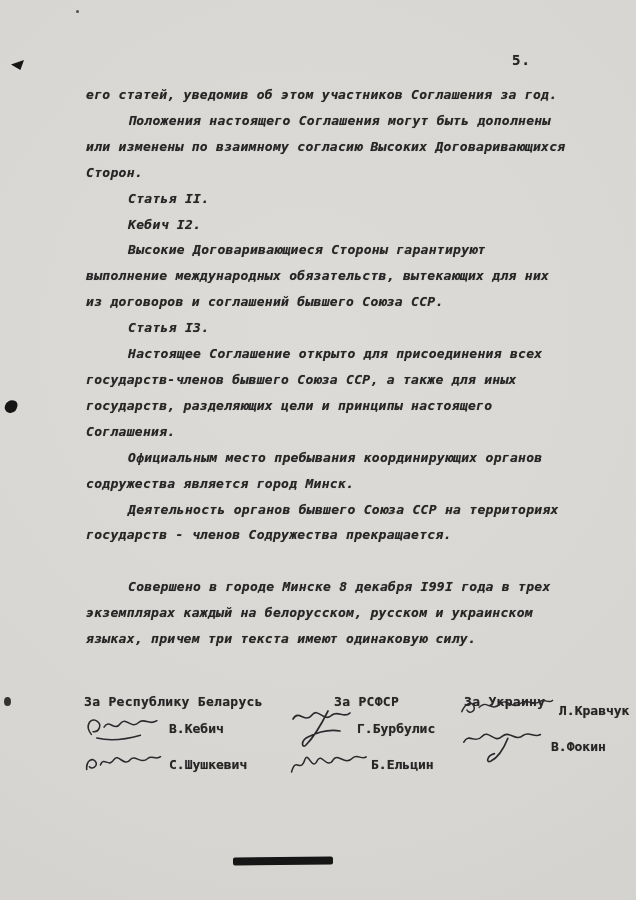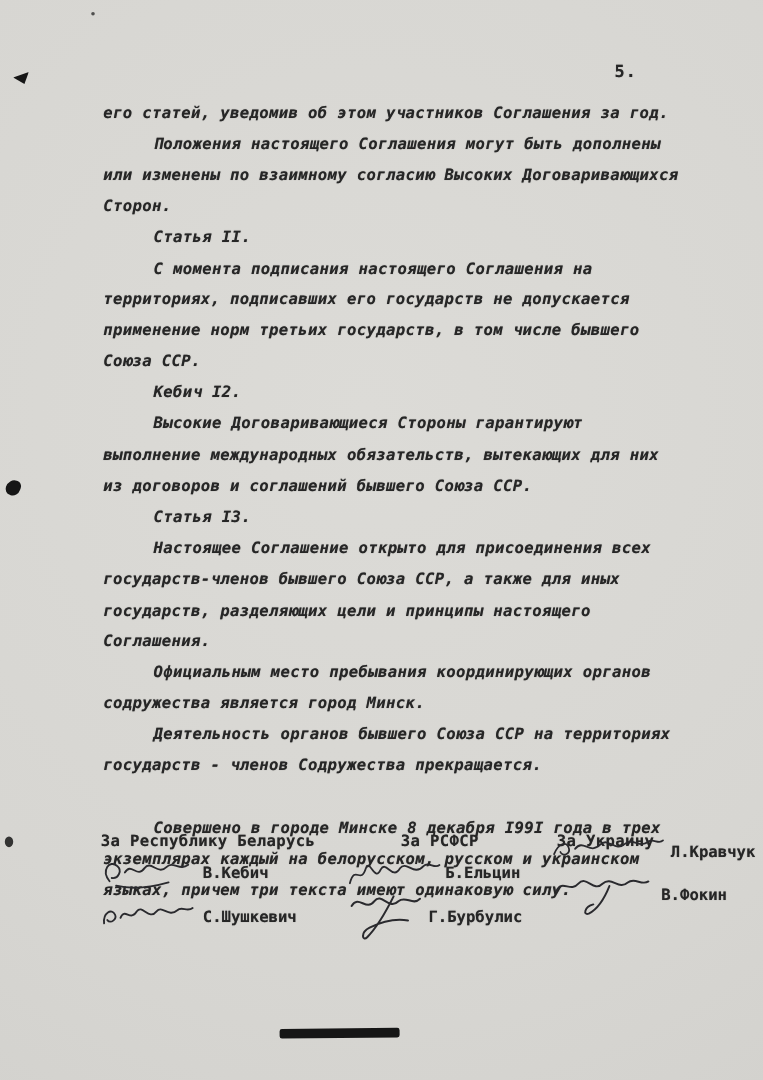--- a/index.html
+++ b/index.html
@@ -56,21 +56,20 @@
 </style>
 </head>
 <body>
 
 <div class="page-number">5.</div>
 
 <div class="doc-body">
   <p class="no-indent">его статей, уведомив об этом участников Соглашения за год.</p>
   <p>Положения настоящего Соглашения могут быть дополнены или изменены по взаимному согласию Высоких Договаривающихся Сторон.</p>
   <p class="heading">Статья II.</p>
-  <p>С момента подписания настоящего Соглашения на территориях, подписавших его государств не допускается применение норм третьих государств, в том числе бывшего Союза ССР.</p>
   <p class="heading">Кебич I2.</p>
   <p>Высокие Договаривающиеся Стороны гарантируют выполнение международных обязательств, вытекающих для них из договоров и соглашений бывшего Союза ССР.</p>
   <p class="heading">Статья I3.</p>
   <p>Настоящее Соглашение открыто для присоединения всех государств-членов бывшего Союза ССР, а также для иных государств, разделяющих цели и принципы настоящего Соглашения.</p>
   <p>Официальным место пребывания координирующих органов содружества является город Минск.</p>
   <p>Деятельность органов бывшего Союза ССР на территориях государств - членов Содружества прекращается.</p>
   <p class="spaced">Совершено в городе Минске 8 декабря I99I года в трех экземплярах каждый на белорусском, русском и украинском языках, причем три текста имеют одинаковую силу.</p>
 </div>
 
 <div class="signatures">
@@ -87,30 +86,30 @@
       <svg class="scribble" width="82" height="28" viewBox="0 0 90 28">
         <path d="M3 20 C2 10 10 6 13 12 C15 16 9 21 6 17 M18 15 C22 5 27 19 33 9 C38 2 44 18 51 9 C56 3 62 15 70 8 C74 4 79 10 84 6"></path>
       </svg>
       <span class="sig-name">С.Шушкевич</span>
     </div>
   </div>
 
   <div class="sig-col sig-col-rsfsr">
     <div class="sig-title">За РСФСР</div>
     <div class="sig-row">
+      <svg class="scribble" width="66" height="42" viewBox="0 0 66 42">
+        <path d="M5 12 C11 2 17 17 24 8 C30 0 36 16 44 8 C50 3 56 12 62 6 M40 4 C34 16 26 30 18 38 C14 42 12 34 20 30 C28 26 40 22 52 24"></path>
+      </svg>
+      <span class="sig-name">Г.Бурбулис</span>
+    </div>
+    <div class="sig-row">
       <svg class="scribble" width="80" height="26" viewBox="0 0 90 26">
         <path d="M4 22 C9 4 14 24 19 8 C23 -2 27 22 33 9 C38 0 44 20 51 8 C57 0 64 16 73 6 C78 1 83 9 88 5"></path>
       </svg>
       <span class="sig-name">Б.Ельцин</span>
-    </div>
-    <div class="sig-row">
-      <svg class="scribble" width="66" height="42" viewBox="0 0 66 42">
-        <path d="M5 12 C11 2 17 17 24 8 C30 0 36 16 44 8 C50 3 56 12 62 6 M40 4 C34 16 26 30 18 38 C14 42 12 34 20 30 C28 26 40 22 52 24"></path>
-      </svg>
-      <span class="sig-name">Г.Бурбулис</span>
     </div>
   </div>
 
   <div class="sig-col sig-col-ukraine">
     <div class="sig-title">За Украину</div>
     <div class="sig-row sig-row-first">
       <svg class="scribble" width="96" height="32" viewBox="0 0 110 32">
         <path d="M2 18 C6 8 14 5 16 12 C18 18 10 21 8 16 M22 13 C30 3 36 19 46 9 C54 1 60 17 70 8 C77 2 84 13 92 6 C97 3 102 9 106 5"></path>
       </svg>
       <span class="sig-name">Л.Кравчук</span>

